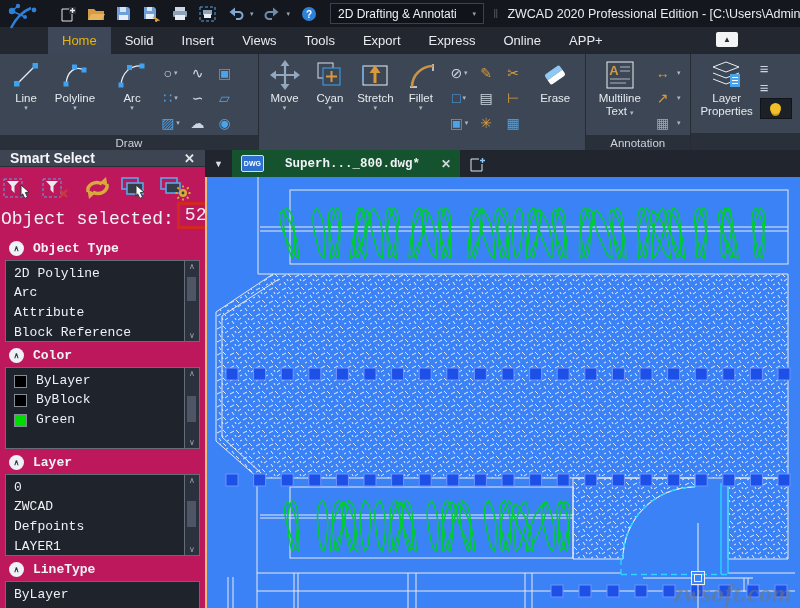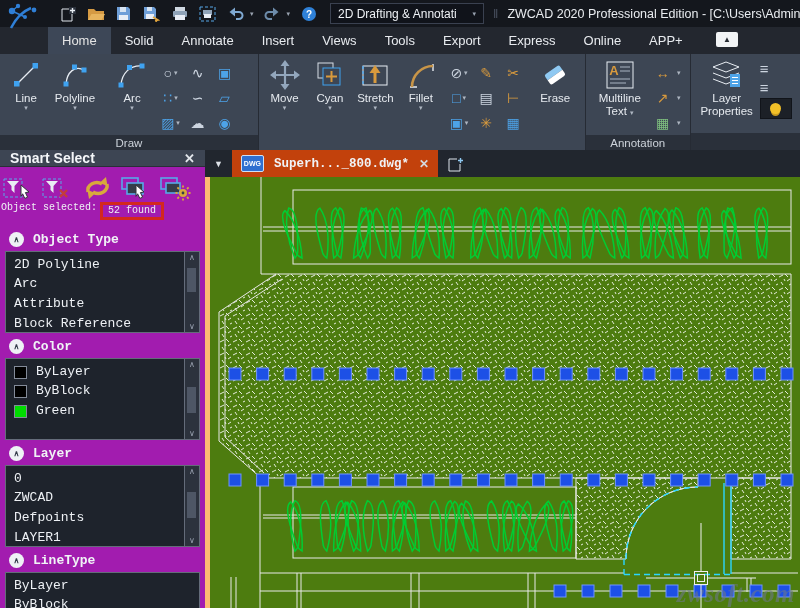--- a/index.html
+++ b/index.html
@@ -15,21 +15,21 @@
   .mini-caret{font-size:7px;color:#9aa3b1;margin-left:-4px}
   .workspace{margin-left:12px;display:flex;align-items:center;justify-content:space-between;
      background:#10131a;border:1px solid #3a4150;height:19px;padding:0 7px;width:138px;
      font-size:12px;color:#eef1f5;white-space:nowrap;overflow:hidden}
   .tb-sep{color:#49515f;margin:0 9px;font-size:13px}
   .tb-title{font-size:12.5px;color:#e9ecf0;white-space:nowrap;overflow:hidden;flex:1}
 
   
   .tabrow{height:27px;background:#23272f;display:flex;align-items:stretch;padding-left:48px;position:relative}
   .rtab{padding:6px 14px 0;font-size:13px;color:#e8ebef}
-  .rtab.active{background:#3d4757;color:#e5e5e5}
+  .rtab.active{background:#3d4757;color:#eab308}
   .collapse-btn{position:absolute;right:62px;top:5px;width:22px;height:15px;background:#f2f4f6;
      border-radius:2px;display:flex;align-items:center;justify-content:center;font-size:8px;color:#262b33}
 
   
   .ribbon{height:96px;background:#3d4654;display:flex;overflow:hidden}
   .panel{display:flex;flex-direction:column}
   .panel-content{flex:1;display:flex;align-items:flex-start;padding:5px 3px 0}
   .panel-label{height:17px;background:#2a303a;font-size:11.5px;color:#ccd2da;
      display:flex;align-items:center;justify-content:center}
   .panel-sep{width:1px;background:#262b34}
@@ -43,53 +43,53 @@
   .g-blue{color:#4da3e8}.g-orange{color:#d89a3d}.g-steel{color:#cdd5e0}.g-green{color:#7fc07f}
   .laycol{display:flex;flex-direction:column;align-items:flex-start;gap:2px;margin-top:1px;width:34px}
   .laybtn{font-size:15px;color:#cdd5e0;line-height:17px}
   .bulb-box{width:30px;height:19px;background:#1c2027;border:1px solid #11141a;display:flex;align-items:center;justify-content:center}
   .bulb{width:11px;height:11px;border-radius:50%;background:#f2c028;box-shadow:0 3px 0 -1px #c79a20}
 
   
   .main{display:flex;height:458px}
 
   
-  .smart{width:205px;min-width:205px;background:#a21caf;display:flex;flex-direction:column;overflow:hidden;
+  .smart{width:205px;min-width:205px;background:#be185d;display:flex;flex-direction:column;overflow:hidden;
      font-family:"Liberation Mono","DejaVu Sans Mono",monospace}
   .ss-header{height:26px;background:#3d4553;border-bottom:1px solid #2a2f38;display:flex;align-items:center;
      padding:0 10px;color:#f4f6f9;font-weight:bold;font-size:14px;font-family:"Liberation Sans",sans-serif}
   .ss-close{margin-left:auto;color:#e3e7ec;font-size:13px;font-weight:bold}
   .ss-toolbar{display:flex;gap:6px;padding:8px 3px 1px}
   .ss-tool{width:33px;height:26px}
-  .ss-status{display:flex;align-items:flex-start;padding:0 1px 2px;font-size:10px;color:#eef1f4;white-space:nowrap}
+  .ss-status{display:flex;align-items:flex-end;padding:0 1px 2px;font-size:18px;color:#eef1f4;white-space:nowrap}
   .found-box{border:3px solid #d3281e;padding:0 5px 1px;margin-left:3px}
   .ss-divider{height:1px;background:#262b33;margin:3px 0 2px}
   .section-header{display:flex;align-items:center;gap:9px;padding:5px 9px 4px;color:#f0f3f6;font-size:13px;font-weight:bold}
   .chev-circle{width:15px;height:15px;min-width:15px;border-radius:50%;background:#eef1f5;color:#333b49;
      font-size:8px;display:flex;align-items:center;justify-content:center;font-family:"Liberation Sans",sans-serif}
   .listbox{margin:0 5px 1px;background:#1e232c;border:1px solid #646c7a;display:flex;overflow:hidden}
   .list-items{flex:1}
   .li{height:19.7px;display:flex;align-items:flex-end;padding-left:8px;color:#eef1f5;font-size:13px;gap:9px;white-space:nowrap}
   .swatch{width:11px;height:11px;min-width:11px;border:1px solid #838b99}
   .vscroll{width:14px;background:#2c323d;border-left:1px solid #646c7a;position:relative;display:flex;
      flex-direction:column;align-items:center;justify-content:space-between;padding:1px 0;color:#9aa2b1;
      font-size:8px;font-family:"Liberation Sans",sans-serif}
   .thumb{position:absolute;left:2px;width:9px;background:#4e5665}
 
   
   .canvas-col{flex:1;display:flex;flex-direction:column;overflow:hidden}
   .doctabs{height:27px;min-height:27px;background:#21262e;display:flex;align-items:center;padding-left:9px;gap:9px}
   .tab-menu{color:#dfe3e9;font-size:9px}
-  .doctab{height:27px;display:flex;align-items:center;background:#c2410c;padding:0 9px;gap:10px;
+  .doctab{height:27px;display:flex;align-items:center;background:#14532d;padding:0 9px;gap:21px;
      color:#f0f3f7;font-size:12.5px;font-weight:bold;font-family:"Liberation Mono","DejaVu Sans Mono",monospace}
   .dwg-badge{width:21px;height:15px;background:#2f6fd0;border:1px solid #cfe0f5;border-radius:2px;color:#fff;
      font-size:7px;display:flex;align-items:center;justify-content:center;font-weight:bold;
      font-family:"Liberation Sans",sans-serif}
   .tab-close{font-size:12px;color:#d4d9e0;font-family:"Liberation Sans",sans-serif}
-  .canvas-wrap{flex:1;position:relative;background:#4d7c0f;border-left:5px solid #fdba74}
+  .canvas-wrap{flex:1;position:relative;background:#3b82f6;border-left:2px solid #fdba74}
 </style>
 </head>
 <body>
 
 <div class="titlebar">
   <span class="logo">
     <svg width="36" height="30" viewBox="0 0 36 30">
       <path d="M6,26 C10,18 16,10 26,6" stroke="#2f7fd6" stroke-width="2.5" fill="none"></path>
       <circle cx="7" cy="9" r="3.2" fill="#2f7fd6"></circle>
         <circle cx="13" cy="4" r="2.2" fill="#2f7fd6"></circle>
@@ -167,21 +167,20 @@
     <span class="mini-caret">▾</span>
   </div>
   <span class="tb-sep">‖</span>
   <div class="tb-title">ZWCAD 2020 Professional Edition - [C:\Users\Administrator\</div>
 </div>
 
 <div class="tabrow">
   <div id="ribbon-tabs" style="display:flex">
       <div class="rtab active">Home</div>
       <div class="rtab">Solid</div>
-      <div class="rtab">Annotate</div>
       <div class="rtab">Insert</div>
       <div class="rtab">Views</div>
       <div class="rtab">Tools</div>
       <div class="rtab">Export</div>
       <div class="rtab">Express</div>
       <div class="rtab">Online</div>
       <div class="rtab">APP+</div>
     </div>
   <div class="collapse-btn">▲</div>
 </div>

